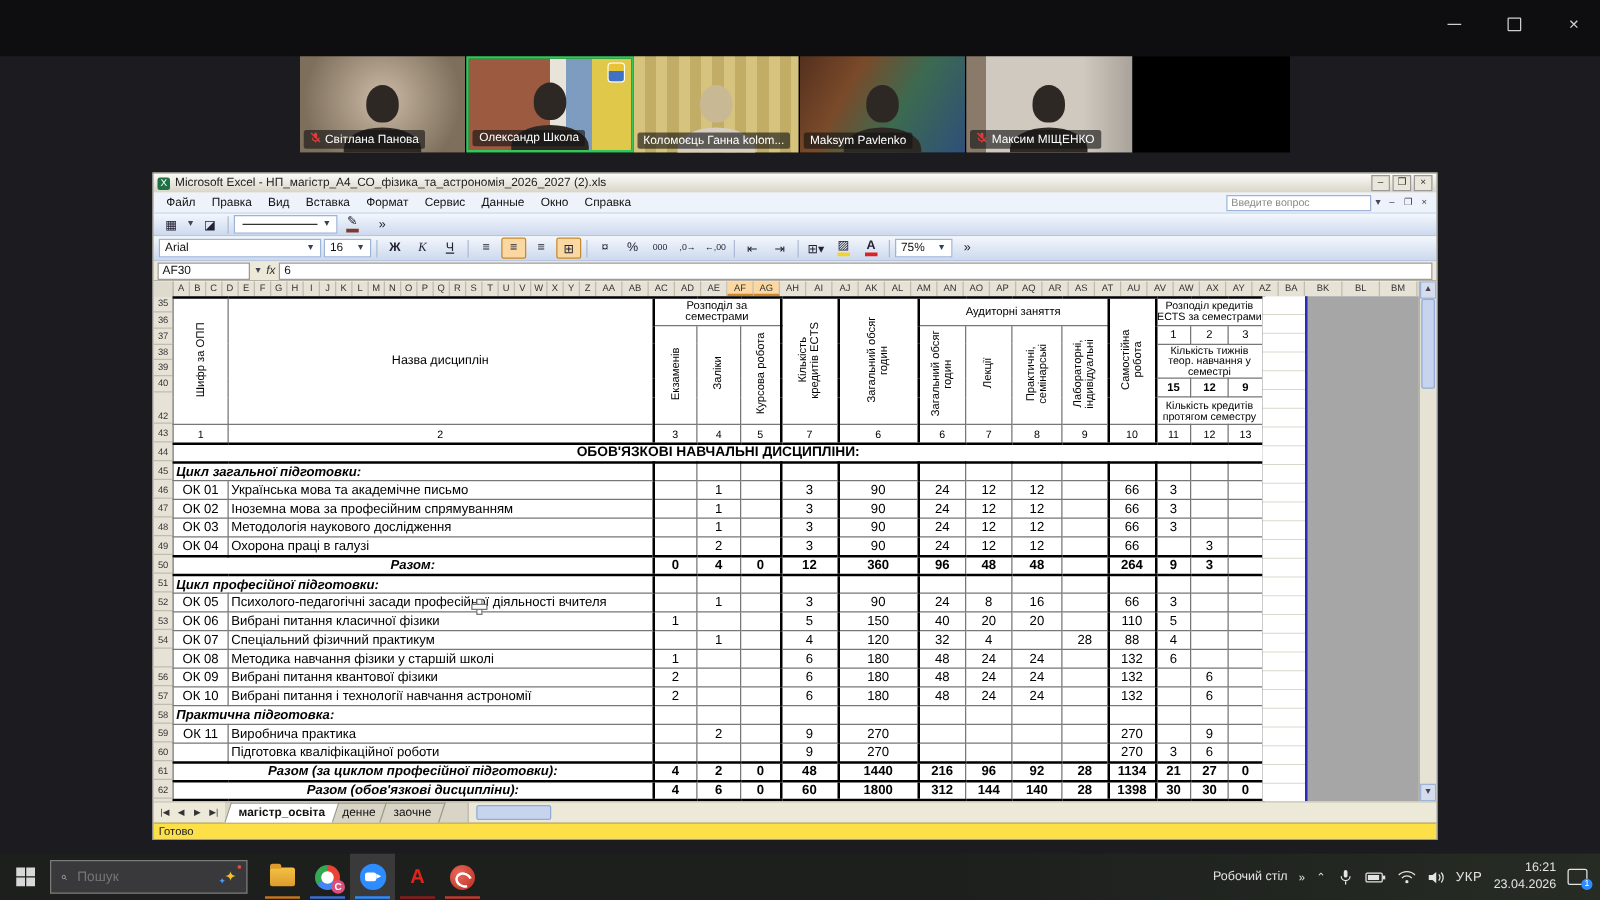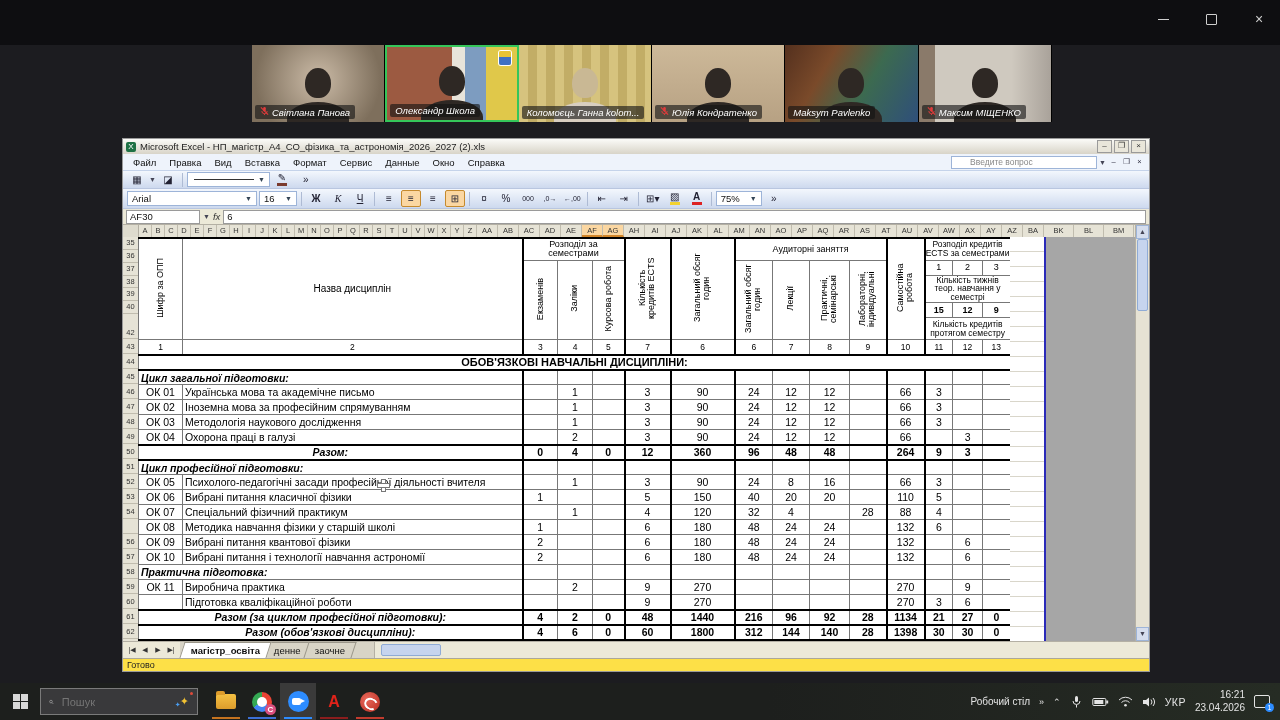--- a/index.html
+++ b/index.html
@@ -5,21 +5,21 @@
   html,body{margin:0;padding:0;}
   body{width:1280px;height:720px;position:relative;overflow:hidden;background:#1c1c20;
        font-family:"Liberation Sans", sans-serif; -webkit-font-smoothing:antialiased;}
   
   .top-strip{position:absolute;left:0;top:0;width:1280px;height:45px;background:#0e0e11;}
   .screen-controls{position:absolute;right:10px;top:8px;display:flex;gap:26px;color:#cfcfcf;}
   .sc-btn{width:22px;height:22px;display:flex;align-items:center;justify-content:center;font-size:14px;cursor:default;}
   .sc-min i{display:block;width:11px;border-bottom:1.5px solid #cfcfcf;}
   .sc-res i{display:block;width:9px;height:9px;border:1.5px solid #cfcfcf;border-radius:1px;}
   
-  .tiles{position:absolute;left:252px;top:45px;width:792px;height:77px;display:flex;background:#000;font-style:italic;}
+  .tiles{position:absolute;left:240px;top:45px;width:792px;height:77px;display:flex;background:#000;}
   .tile{position:relative;flex:0 0 133.33px;height:77px;overflow:hidden;box-sizing:border-box;border-right:1px solid #000;}
   .tile.active{border:2px solid #35c65a;}
   .tile-1{background:radial-gradient(circle at 50% 45%, #cbbba7, #7e6f5c 80%);}
   .tile-2{background:linear-gradient(90deg,#9c5a41 0 50%,#e8e4da 50% 60%,#7d9cc0 60% 76%,#e0c84a 76% 100%);}
   .tile-2::after{content:"";position:absolute;right:6px;top:4px;width:12px;height:14px;
      background:linear-gradient(#e8c435 0 40%, #3f71c4 40% 100%);border-radius:2px;box-shadow:0 0 0 1px #fff;}
   .tile-3{background:repeating-linear-gradient(90deg,#d6c37e 0 9px,#c2ad66 9px 18px);text-align:center;}
   .tile-4{background:linear-gradient(#cdb999,#b7a183);}
   .tile-5{background:linear-gradient(120deg,#54301e,#7a4a2a 30%,#3c6a50 60%,#2f4f7a 100%);}
   .tile-6{background:linear-gradient(90deg,#8a7a6a 0 12%,#cfc9bf 12% 70%,#a9a29a);}
@@ -38,21 +38,21 @@
   .xl-title{height:15px;background:linear-gradient(#fbfbf8,#d8d4c8);display:flex;align-items:center;padding:0 3px;gap:4px;}
   .xl-app-icon{width:10px;height:10px;background:#1e7145;color:#fff;font-size:8px;line-height:10px;text-align:center;border-radius:2px;}
   .xl-title-text{flex:1;font-size:9.5px;color:#222;white-space:nowrap;overflow:hidden;}
   .xl-winbtns{display:flex;gap:2px;}
   .wbtn{width:13px;height:11px;border:1px solid #9a9a9a;background:#e9e6da;font-size:8px;line-height:9px;text-align:center;color:#333;}
   .xl-menubar{height:16px;background:#eef3fb;display:flex;align-items:center;padding:0 4px;gap:1px;border-bottom:1px solid #c5d3ea;}
   .menu-item{padding:1px 6px;font-size:9.5px;}
   .menu-item:first-child{text-decoration:none;}
   .xl-question{margin-left:auto;display:flex;align-items:center;gap:2px;}
   .q-box{width:108px;height:11px;background:#fff;border:1px solid #9db4d8;font-size:8.5px;color:#888;
-     padding:0 18px;line-height:11px;}
+     padding:0 3px;line-height:11px;}
   .q-box-arrow{font-size:7px;color:#445;}
   .mini-btn{width:11px;height:10px;font-size:7.5px;line-height:9px;text-align:center;color:#334;}
   .xl-toolbar{display:flex;align-items:center;gap:2px;padding:0 4px;background:linear-gradient(#f3f7fd,#cdd9ee);
      border-bottom:1px solid #b9c6e0;}
   .tb1{height:17px;} .tb2{height:19px;}
   .tbtn{min-width:16px;height:15px;display:flex;align-items:center;justify-content:center;font-size:10px;color:#223;
      border:1px solid transparent;border-radius:2px;padding:0 1px;}
   .tbtn.pressed{background:#fbd7a2;border-color:#c58a2e;}
   .tb-sep{width:1px;height:14px;background:#aebbd4;margin:0 2px;}
   .combo{display:flex;align-items:center;background:#fff;border:1px solid #9db4d8;height:13px;font-size:9.5px;padding:0 4px;gap:2px;}
@@ -180,32 +180,20 @@
       <div class="name-pill">
         <span>Олександр Школа</span>
       </div>
     </div>
     <div class="tile tile-3">
       <div class="person light"></div>
       <div class="name-pill">
         <span>Коломоєць Ганна kolom...</span>
       </div>
     </div>
-    <div class="tile tile-4">
-      <div class="person"></div>
-      <div class="name-pill">
-        <span><svg width="9" height="10" viewBox="0 0 10 11">
-            <rect x="3.6" y="1" width="2.8" height="5" rx="1.4" fill="#e23b3b"></rect>
-            <path d="M2 5.5 a3 3 0 0 0 6 0" stroke="#e23b3b" fill="none"></path>
-            <line x1="5" y1="8.5" x2="5" y2="10" stroke="#e23b3b"></line>
-            <line x1="1" y1="1.5" x2="9" y2="9.5" stroke="#e23b3b" stroke-width="1.2"></line>
-          </svg></span>
-        <span>Юлія Кондратенко</span>
-      </div>
-    </div>
     <div class="tile tile-5">
       <div class="person"></div>
       <div class="name-pill">
         <span>Maksym Pavlenko</span>
       </div>
     </div>
     <div class="tile tile-6">
       <div class="person"></div>
       <div class="name-pill">
         <span><svg width="9" height="10" viewBox="0 0 10 11">

